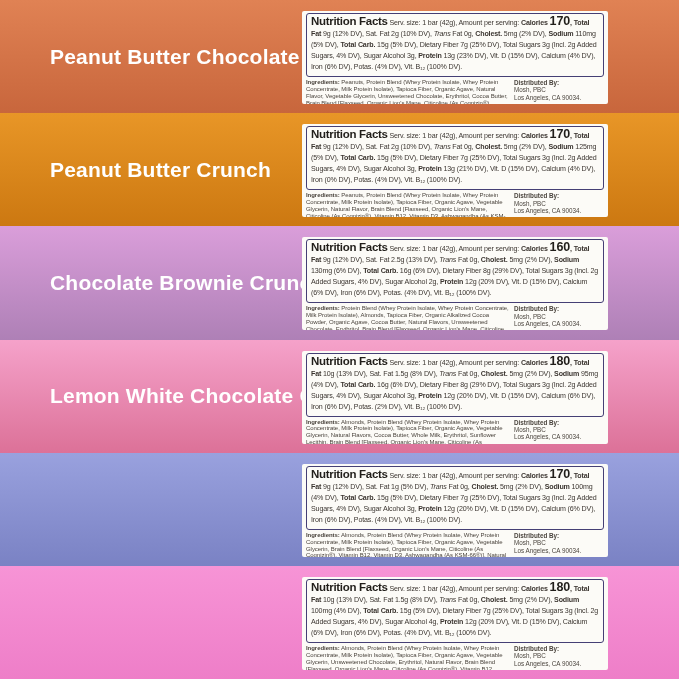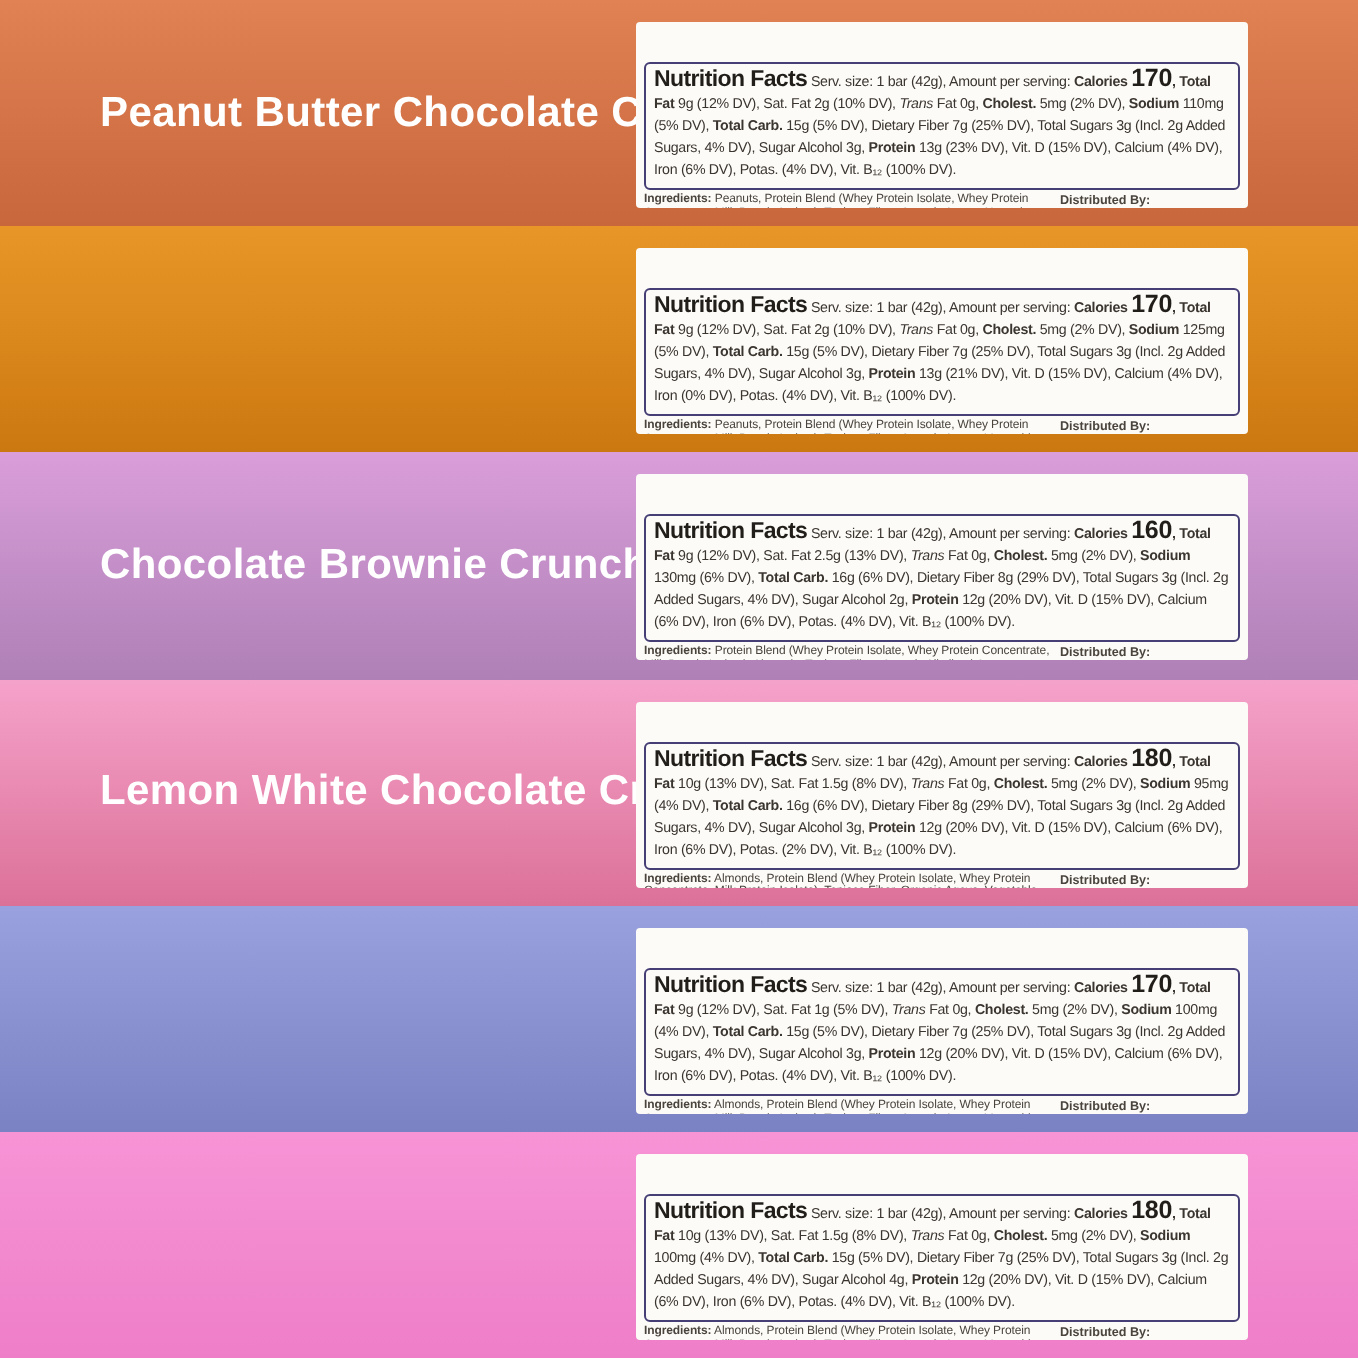--- a/index.html
+++ b/index.html
@@ -8,23 +8,23 @@
     display:flex;flex-direction:column;
     font-family:"Liberation Sans","DejaVu Sans",sans-serif;
   }
   .row{flex:1 1 0;position:relative;overflow:hidden;}
   .flavor{
     position:absolute;left:50px;top:50%;transform:translateY(-50%);
     margin:0;font-size:21px;font-weight:700;letter-spacing:.2px;
     color:#fff;white-space:nowrap;
   }
   .card{
-    position:absolute;left:318px;top:11px;width:306px;height:93px;
+    position:absolute;left:302px;top:11px;width:306px;height:93px;
     background:#FCFBF7;border-radius:2px;box-sizing:border-box;
-    padding:20px 4px;color:#3C3731;overflow:hidden;
+    padding:2px 4px;color:#3C3731;overflow:hidden;
   }
   .nf-box{
     border:1.5px solid #453F75;border-radius:3px;
     padding:2px 4px 3px 4px;margin-bottom:2px;box-sizing:border-box;
   }
   .nf-text{
     margin:0;font-size:7.1px;line-height:11px;letter-spacing:-.15px;
     color:#3B3530;
   }
   .nf-text .nf{font-weight:700;font-size:11.5px;letter-spacing:-.3px;color:#211E1A;}
@@ -57,20 +57,21 @@
         <p class="distributed"><span class="b">Distributed By:</span><span>
 Mosh, PBC
 Los Angeles, CA 90034.
 
 Cognizin® is a registered trademark of KYOWA HAKKO BIO CO., LTD.</span></p>
       </div>
     </div>
   </section>
 
   <section class="row" style="background: linear-gradient(rgb(232, 150, 39) 0%, rgb(204, 120, 17) 100%);">
+    <h2 class="flavor" style="color: rgb(255, 255, 255);">Peanut Butter Crunch</h2>
     <div class="card">
       <div class="nf-box">
         <p class="nf-text"><span class="nf">Nutrition Facts</span><span> Serv. size: 1 bar (42g), Amount per serving: </span><span class="b">Calories </span><span class="cal">170</span><span class="b">, </span><span class="b">Total Fat</span><span> 9g (12% DV), Sat. Fat 2g (10% DV), </span><span class="i">Trans</span><span> Fat 0g, </span><span class="b">Cholest.</span><span> 5mg (2% DV), </span><span class="b">Sodium</span><span> 125mg (5% DV), </span><span class="b">Total Carb.</span><span> 15g (5% DV), Dietary Fiber 7g (25% DV), Total Sugars 3g (Incl. 2g Added Sugars, 4% DV), Sugar Alcohol 3g, </span><span class="b">Protein</span><span> 13g (21% DV), Vit. D (15% DV), Calcium (4% DV), Iron (0% DV), Potas. (4% DV), Vit. B₁₂ (100% DV).</span></p>
       </div>
       <div class="info">
         <p class="ingredients"><span class="b">Ingredients:</span><span> Peanuts, Protein Blend (Whey Protein Isolate, Whey Protein Concentrate, Milk Protein Isolate), Tapioca Fiber, Organic Agave, Vegetable Glycerin, Natural Flavor, Brain Blend [Flaxseed, Organic Lion's Mane, Citicoline (As Cognizin®), Vitamin B12, Vitamin D3, Ashwagandha (As KSM-66®)], Cocoa Butter, Sunflower Lecithin, Sea Salt, Steviol Glycosides, Monk Fruit Extract, Tapioca Starch, Calcium Carbonate. </span><span class="contains">Contains: Peanuts, Milk.</span><span> MANUFACTURED IN A FACILITY THAT ALSO PROCESSES SOY, WHEAT, SESAME, FISH AND TREE NUTS. Each MOSH bar contains 125mg of Cognizin®.</span></p>
         <p class="distributed"><span class="b">Distributed By:</span><span>
 Mosh, PBC
 Los Angeles, CA 90034.
 

